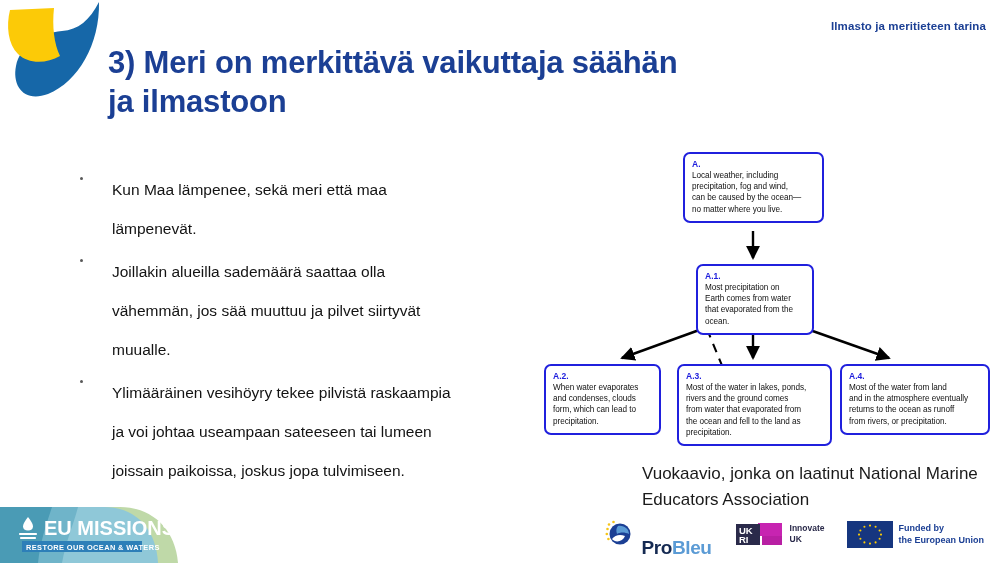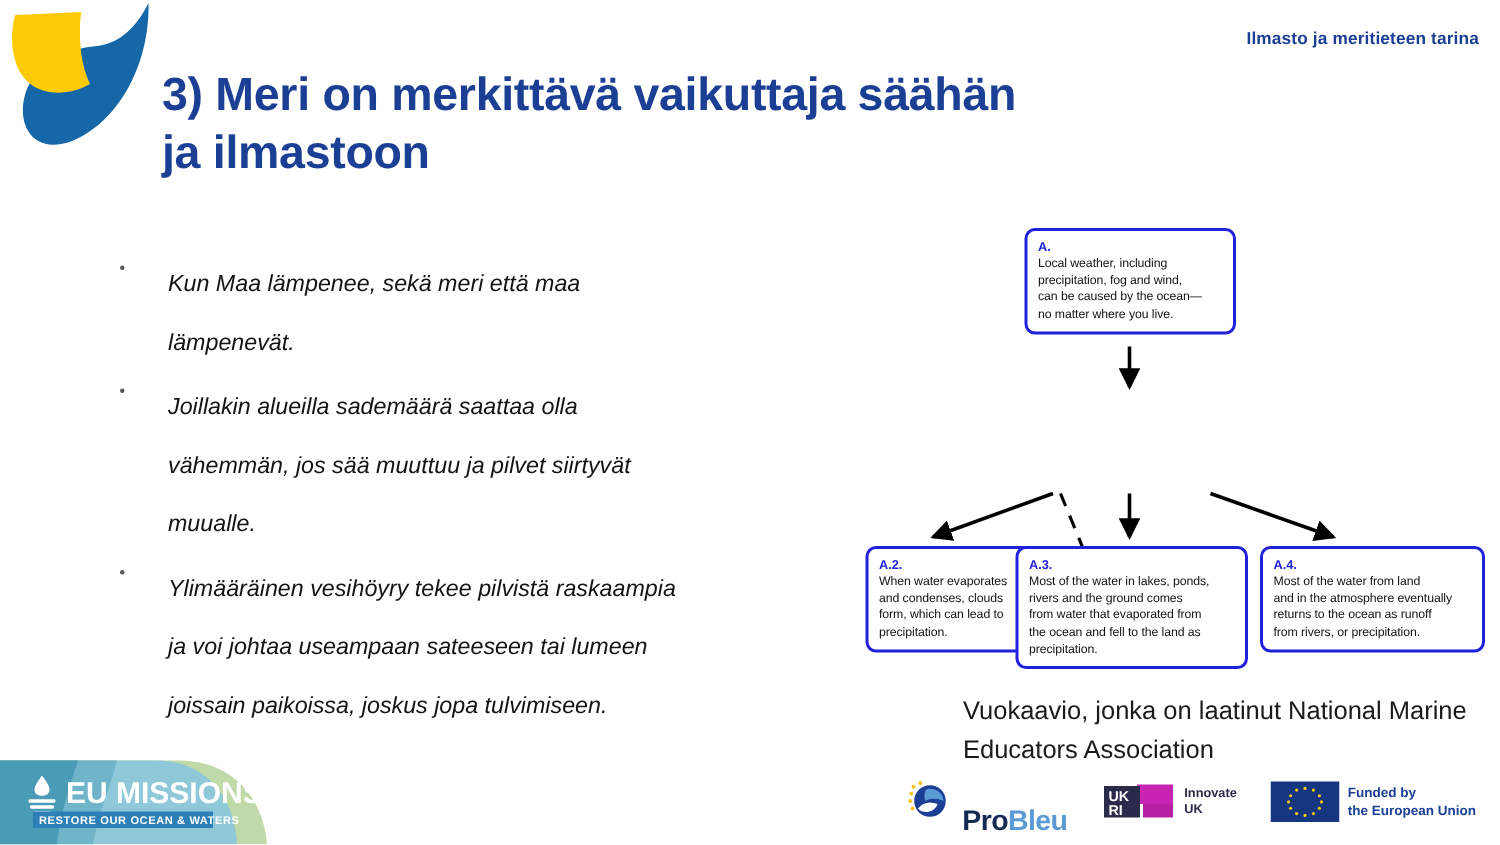--- a/index.html
+++ b/index.html
@@ -30,41 +30,41 @@
 
   
   .bullets { position:absolute; left:72px; top:170px; width:490px; }
   .bullet { position:relative; padding-left:40px; margin-bottom:4px; }
   .bullet .dot {
     position:absolute; left:8px; top:7px;
     width:3px; height:3px; background:#595959; border-radius:50%;
   }
   .bullet .txt {
     font-size:15.5px; color:#131313; line-height:39px;
-    white-space:pre-line; display:block;font-style:italic;
+    white-space:pre-line; display:block;
   }
 
   
   .flow { position:absolute; left:537px; top:142px; width:463px; height:315px; }
   .flow svg { display:block; }
   .node {
     position:absolute; border:2px solid #2020DD; border-radius:7px;
     background:#fff; padding:5px 7px 6px 7px;
   }
   .node .code {
     font-size:8.5px; font-weight:bold; color:#2020DD;
     line-height:1.25; display:block; letter-spacing:0;
   }
   .node .body {
     font-size:8.2px; color:#111; line-height:1.38;
     display:block; white-space:pre-line; letter-spacing:-.05px;
   }
   #node-a   { left:146px; top:10px;  width:141px; }
   #node-a1  { left:159px; top:122px; width:118px; }
-  #node-a2  { left:7px;   top:222px; width:117px;margin-left:33px; }
+  #node-a2  { left:7px;   top:222px; width:117px; }
   #node-a3  { left:140px; top:222px; width:155px; }
   #node-a4  { left:303px; top:222px; width:150px; }
 
   
   .caption {
     position:absolute; left:642px; top:461px; width:340px;
     font-size:17px; color:#1a1a1a; line-height:26px;
   }
 
   
@@ -134,20 +134,27 @@
 
     <line x1="270" y1="187" x2="352" y2="216" stroke="#000" stroke-width="2.4" marker-end="url(#ah)"></line>
   </svg>
 
   <div class="node" id="node-a">
     <span class="code">A.</span>
     <span class="body">Local weather, including
 precipitation, fog and wind,
 can be caused by the ocean—
 no matter where you live.</span>
+  </div>
+  <div class="node" id="node-a1">
+    <span class="code">A.1.</span>
+    <span class="body">Most precipitation on
+Earth comes from water
+that evaporated from the
+ocean.</span>
   </div>
   <div class="node" id="node-a2">
     <span class="code">A.2.</span>
     <span class="body">When water evaporates
 and condenses, clouds
 form, which can lead to
 precipitation.</span>
   </div>
   <div class="node" id="node-a3">
     <span class="code">A.3.</span>

